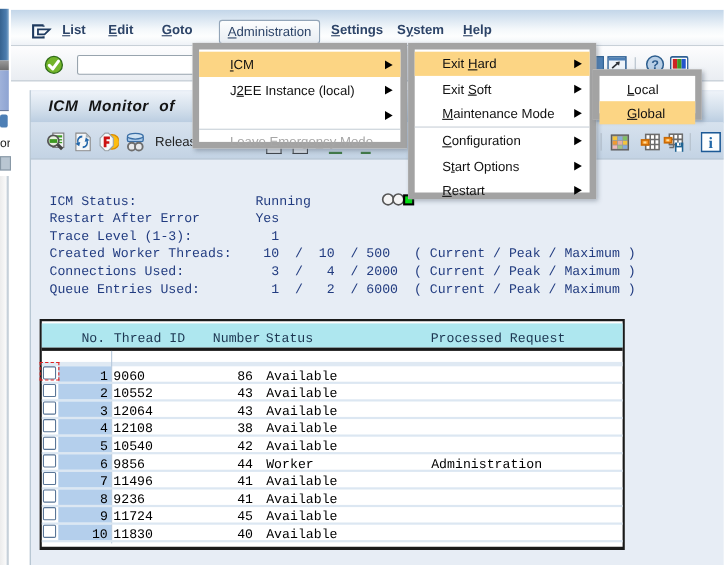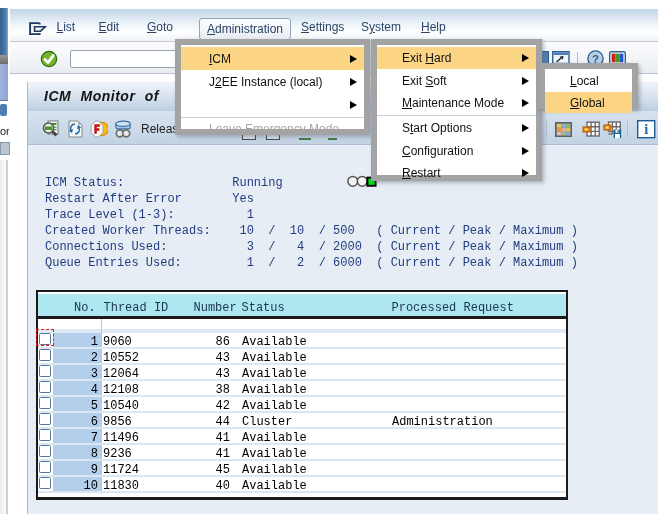--- a/index.html
+++ b/index.html
@@ -9,21 +9,21 @@
 #slv-blue{left:0;top:8px;width:8px;height:47px;background:linear-gradient(to right,#36628f,#4b7cae 70%,#85aacc);}
 #slv-gray{left:0;top:55px;width:8px;height:9px;background:linear-gradient(#9a9a9a,#6d6d6d);}
 #slv-lav{left:0;top:64px;width:8px;height:36px;background:linear-gradient(to right,#9fb2da,#8da3d2);border-bottom:1px solid #6a7a9a;}
 #slv-ic1{left:0;top:104px;width:7px;height:12px;background:#4d7fb5;border-radius:2px;}
 #slv-or{left:0;top:125px;width:9px;height:14px;color:#222;font-size:11px;overflow:hidden;}
 #slv-ic2{left:0;top:142px;width:8px;height:11px;background:#b9c6d2;border:1px solid #8898a6;}
 #slv-line{left:6px;top:160px;width:2px;height:354px;background:#c6d0d9;}
 #slv-bg2{left:0;top:160px;width:6px;height:354px;background:linear-gradient(to right,#ececec,#fbfbfb);}
 
 #menubar{left:10px;top:9px;width:648px;height:32px;background:linear-gradient(#c3d6e9,#f4f8fb 55%,#fdfefe 75%,#eef2f7);border-bottom:1px solid #c2cbd4;}
-.mi{position:absolute;top:11px;font-size:12px;color:#2d4468;}
+.mi{position:absolute;top:11px;font-size:12px;color:#2d4468;font-weight:bold;}
 #adminbtn{position:absolute;left:189px;top:9px;height:20px;line-height:20px;padding:0 7px;font-size:12px;color:#2d4468;background:linear-gradient(#fcfdfe,#e8edf3);border:1px solid #93a5b8;border-radius:3px;}
 
 #toolbar{left:10px;top:42px;width:648px;height:31px;background:linear-gradient(#fdfdfe,#e9edf2);border-bottom:1px solid #bac3cd;}
 #okfield{position:absolute;left:60px;top:8px;width:200px;height:16px;background:#fff;border:1px solid #98a4ae;border-radius:2px;}
 .tsep{position:absolute;top:10px;width:1px;height:16px;background:#b4bfca;}
 
 #iwin{left:28px;top:82px;width:630px;height:432px;background:#e7edf5;}
 #iedge{left:27px;top:82px;width:1px;height:432px;background:#a9bac9;}
 #ititle{left:28px;top:82px;width:630px;height:29px;background:linear-gradient(#eef3f9,#d4e0ec 55%,#b9cce0);border-top:1px solid #e8eef6;}
 #ititletext{position:absolute;left:16px;top:5px;font-size:14px;font-weight:bold;font-style:italic;color:#141414;letter-spacing:0.5px;word-spacing:5px;}
@@ -260,21 +260,21 @@
           <span class="ct num">42</span>
           <span class="ct st">Available</span>
           <span class="ct pr"></span>
         </div>
 <div class="row" style="top:121.4px">
           <div class="nocell"></div>
           <div class="cb"></div>
           <span class="ct no">6</span>
           <span class="ct tid">9856</span>
           <span class="ct num">44</span>
-          <span class="ct st">Cluster</span>
+          <span class="ct st">Worker</span>
           <span class="ct pr">Administration</span>
         </div>
 <div class="row" style="top:137.4px">
           <div class="nocell"></div>
           <div class="cb"></div>
           <span class="ct no">7</span>
           <span class="ct tid">11496</span>
           <span class="ct num">41</span>
           <span class="ct st">Available</span>
           <span class="ct pr"></span>
@@ -335,25 +335,25 @@
     <div class="prow">
         <span class="txt">Exit <u>S</u>oft</span>
         <span class="arrow"></span>
       </div>
     <div class="prow">
         <span class="txt"><u>M</u>aintenance Mode</span>
         <span class="arrow"></span>
       </div>
     <div class="sep"></div>
     <div class="prow">
+        <span class="txt"><u>C</u>onfiguration</span>
+        <span class="arrow"></span>
+      </div>
+    <div class="prow">
         <span class="txt">S<u>t</u>art Options</span>
-        <span class="arrow"></span>
-      </div>
-    <div class="prow">
-        <span class="txt"><u>C</u>onfiguration</span>
         <span class="arrow"></span>
       </div>
     <div class="prow">
         <span class="txt"><u>R</u>estart</span>
         <span class="arrow"></span>
       </div>
   </div>
   <div class="panel" id="panel3">
     <div class="prow">
         <span class="txt"><u>L</u>ocal</span>

